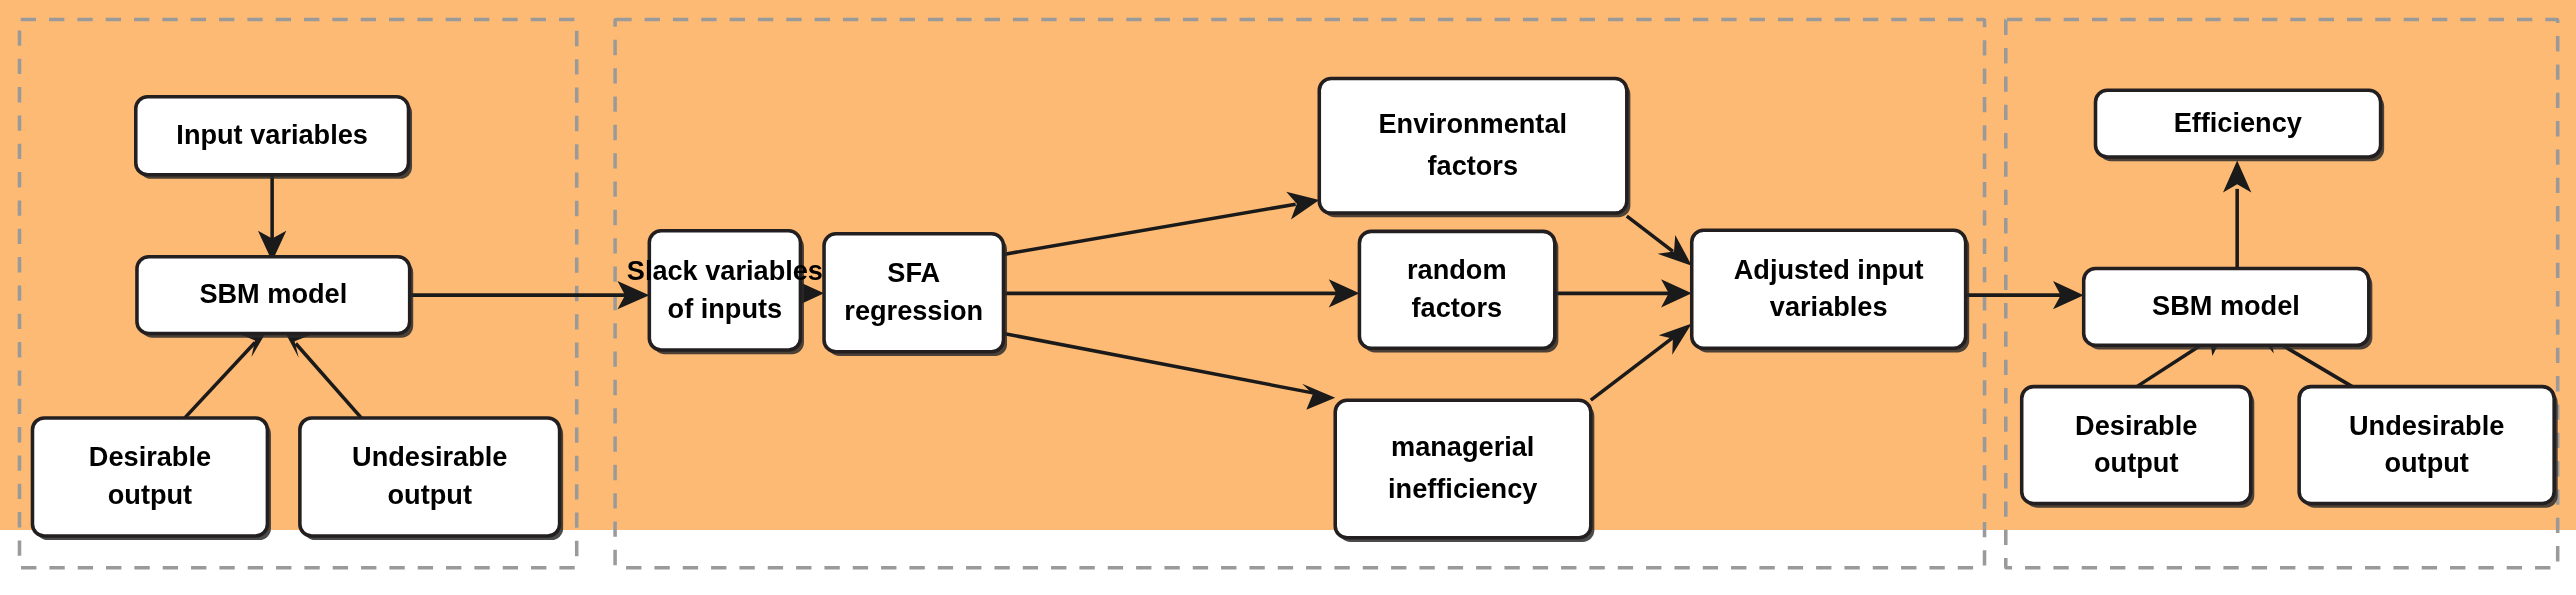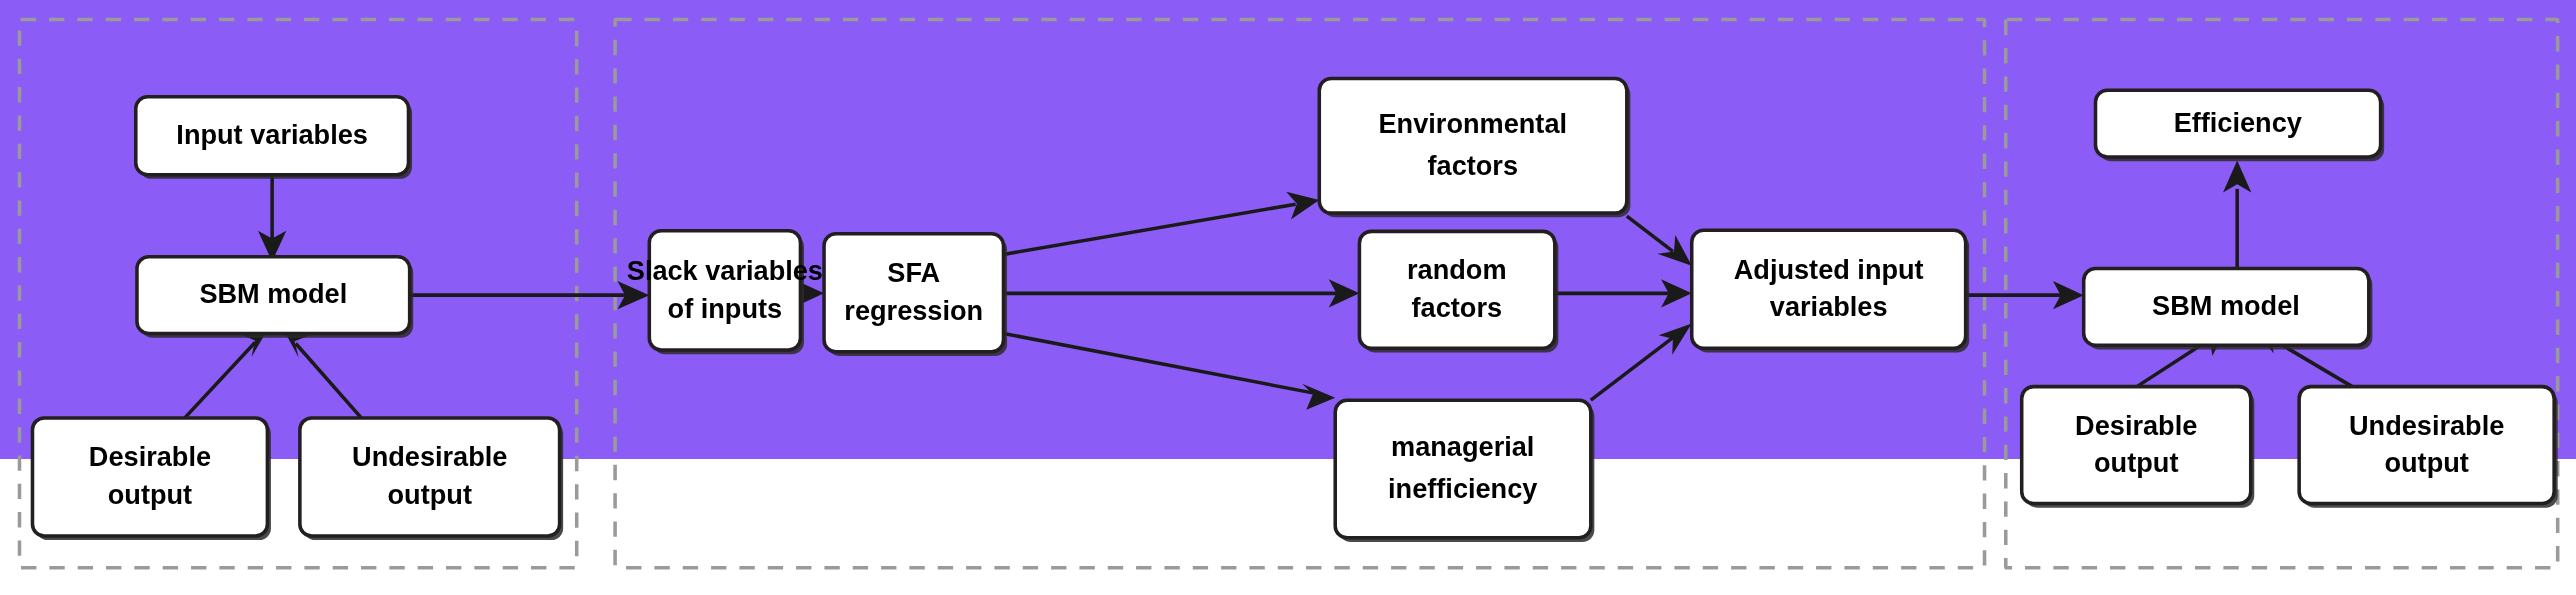--- a/index.html
+++ b/index.html
@@ -9,22 +9,22 @@
   }
   body {
     width: 2576px;
     height: 595px;
     overflow: hidden;
     font-family: "Liberation Sans", sans-serif;
   }
   #diagram-root {
     position: relative;
     width: 2576px;
-    height: 459px;
-    background: #8b5cf6;
+    height: 530px;
+    background: #fdba74;
   }
   svg#flow {
     position: absolute;
     top: 0;
     left: 0;
     width: 2576px;
     height: 595px;
     display: block;
   }
   .panel-dash {

